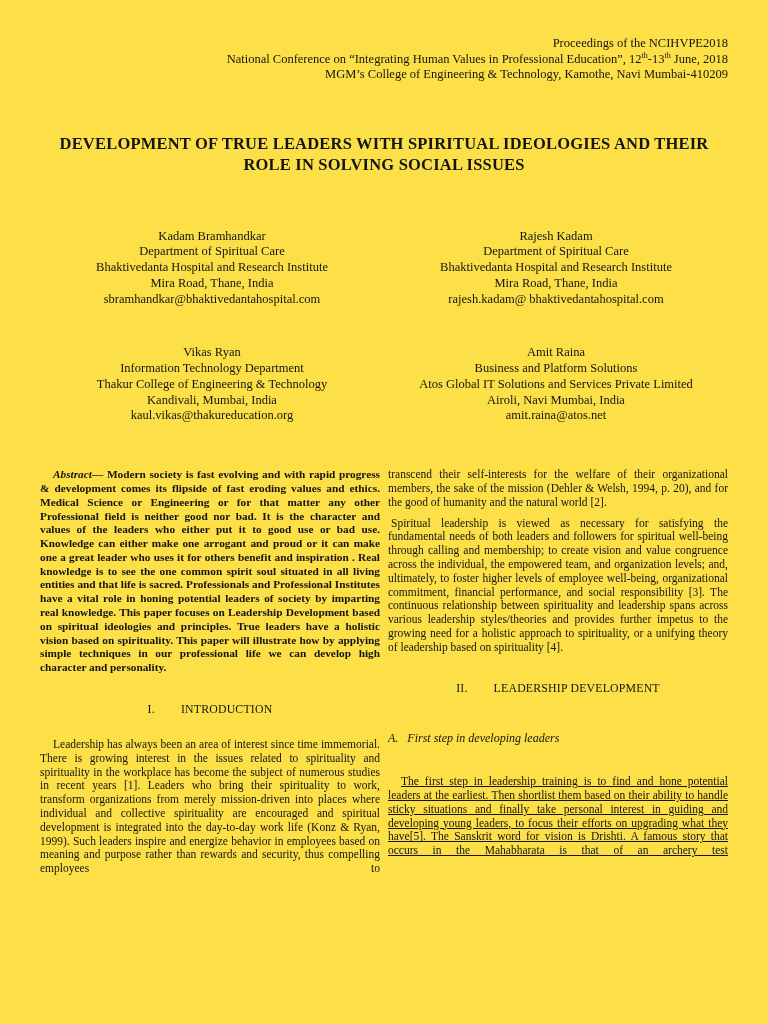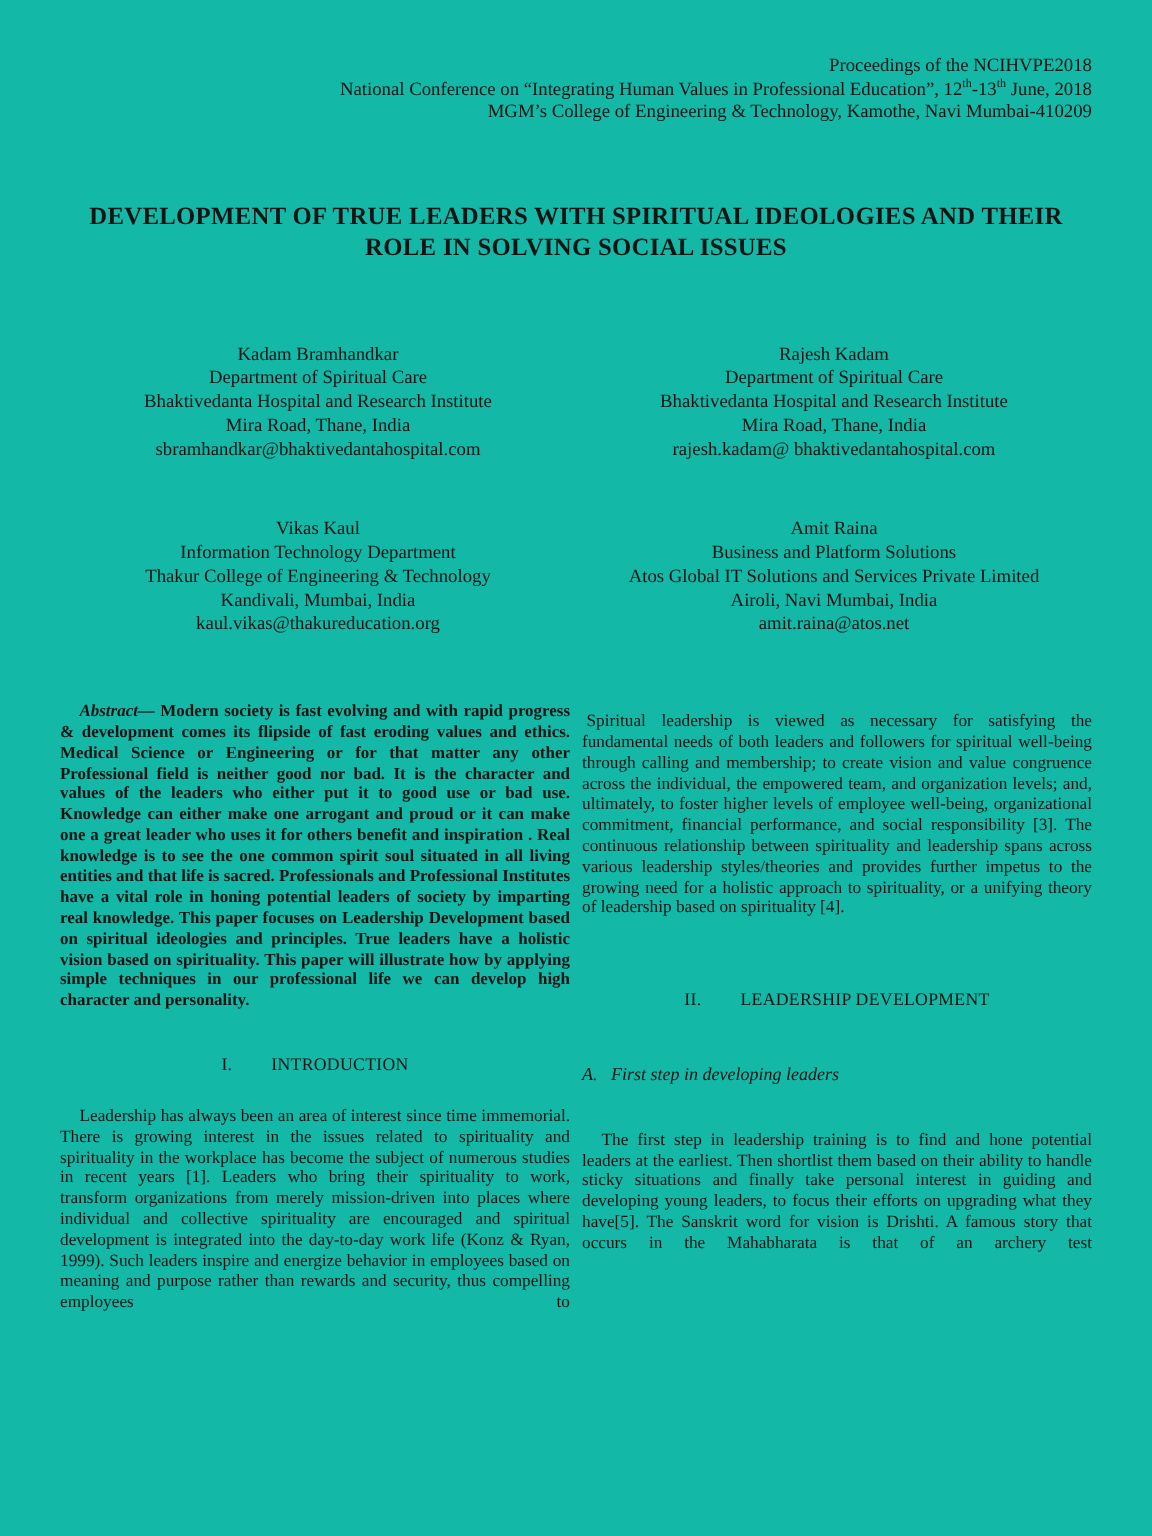--- a/index.html
+++ b/index.html
@@ -1,17 +1,17 @@
 <!DOCTYPE html>
 <html><head>
 <meta charset="utf-8">
 <style>
   html, body { margin: 0; padding: 0; background: #ffffff; }
   .page {
-    width: 768px; height: 1024px; margin: 0 auto; background: #14b8a6;
+    width: 768px; height: 1024px; margin: 0 auto; background: #fde047;
     color: #141414; box-sizing: border-box; padding: 36px 40px 16px 40px;
     overflow: hidden; position: relative;
     font-family: "Liberation Serif", "DejaVu Serif", serif;
   }
   
   .conf-header { font-size: 12.5px; line-height: 1.24; text-align: right; padding-right: 0; }
   .conf-header sup { font-size: 8px; line-height: 0; }
   
   .paper-title {
     font-size: 16.5px; font-weight: bold; text-align: center;
@@ -37,29 +37,29 @@
   .abstract .lbl { font-style: italic; }
   .keywords {
     font-weight: bold; font-style: italic; font-size: 11.3px;
     text-align: left; text-indent: 13px; margin-top: 13px; line-height: 1.22;
   }
   h2.sec {
     font-size: 11.8px; font-weight: normal; text-align: center;
     margin: 27px 0 0 0; letter-spacing: 0.2px;
   }
   h2.sec .secnum { margin-right: 26px; }
-  h2.sec2 { margin-top: 46px; font-family: Liberation Serif, serif; }
+  h2.sec2 { margin-top: 26px; font-family: Liberation Serif, serif; }
   .intro-para { margin-top: 22px; }
   .p2 { margin-top: 7px; text-indent: 3px; }
   h3.subsec {
     font-size: 12px; font-weight: normal; font-style: italic;
     text-align: left; margin: 36px 0 0 0;
   }
   h3.subsec .subnum { margin-right: 9px; }
-  .stepA-para { margin-top: 30px; }
+  .stepA-para { margin-top: 30px; text-decoration: underline; }
 </style>
 </head>
 <body>
 
 <div class="page">
 
   <header class="conf-header">
     <div>Proceedings of the NCIHVPE2018</div>
     <div><span>National Conference on “Integrating Human Values in Professional Education”, 12</span><sup>th</sup><span>-13</span><sup>th</sup><span> June, 2018</span></div>
     <div>MGM’s College of Engineering &amp; Technology, Kamothe, Navi Mumbai-410209</div>
@@ -76,21 +76,21 @@
       <div>sbramhandkar@bhaktivedantahospital.com</div>
     </div>
     <div class="author-block">
       <div>Rajesh Kadam</div>
       <div>Department of Spiritual Care</div>
       <div>Bhaktivedanta Hospital and Research Institute</div>
       <div>Mira Road, Thane, India</div>
       <div>rajesh.kadam@ bhaktivedantahospital.com</div>
     </div>
     <div class="author-block">
-      <div>Vikas Kaul</div>
+      <div>Vikas Ryan</div>
       <div>Information Technology Department</div>
       <div>Thakur College of Engineering &amp; Technology</div>
       <div>Kandivali, Mumbai, India</div>
       <div>kaul.vikas@thakureducation.org</div>
     </div>
     <div class="author-block">
       <div>Amit Raina</div>
       <div>Business and Platform Solutions</div>
       <div>Atos Global IT Solutions and Services Private Limited</div>
       <div>Airoli, Navi Mumbai, India</div>
@@ -100,20 +100,21 @@
 
   <div class="columns">
 
     <div class="col">
       <p class="abstract"><span class="lbl">Abstract—</span><span> Modern society is fast evolving and with rapid progress &amp; development comes its flipside of fast eroding values and ethics. Medical Science or Engineering or for that matter any other Professional field is neither good nor bad.  It is the character and values of the leaders who either put it to good use or bad use. Knowledge can either make one arrogant and proud or it can make one a great leader who uses it for others benefit and inspiration . Real knowledge is to see the one common spirit soul situated in all living entities and that life is sacred. Professionals and Professional Institutes have a vital role in honing potential leaders of society by imparting real knowledge. This paper focuses on Leadership Development based on spiritual ideologies and principles. True leaders have a holistic vision based on spirituality. This paper will illustrate how by applying simple techniques in our professional life we can develop high character and personality.</span></p>
       <h2 class="sec"><span class="secnum">I.</span><span>INTRODUCTION</span></h2>
       <p class="body-para cont indent intro-para">Leadership has always been an area of interest since time immemorial. There is growing interest in the issues related to spirituality and spirituality in the workplace has become the subject of numerous studies in recent years [1].  Leaders who bring their spirituality to work, transform organizations from merely mission-driven into places where individual and collective spirituality are encouraged and spiritual development is integrated into the day-to-day work life (Konz &amp; Ryan, 1999). Such leaders inspire and energize behavior in employees based on meaning and purpose rather than rewards and security, thus compelling employees to</p>
     </div>
 
     <div class="col">
+      <p class="body-para">transcend their self-interests for the welfare of their organizational members, the sake of the mission (Dehler &amp; Welsh, 1994, p. 20), and for the good of humanity and the natural world [2].</p>
       <p class="body-para p2">Spiritual leadership is viewed as necessary for satisfying the fundamental needs of both leaders and followers for spiritual well-being through calling and membership; to create vision and value congruence across the individual, the empowered team, and organization levels; and, ultimately, to foster higher levels of employee well-being, organizational commitment, financial performance, and social responsibility [3]. The continuous relationship between spirituality and leadership spans across various leadership styles/theories and provides further impetus to the growing need for a holistic approach to spirituality, or a unifying theory of leadership based on spirituality [4].</p>
       <h2 class="sec sec2"><span class="secnum">II.</span><span>LEADERSHIP DEVELOPMENT</span></h2>
       <h3 class="subsec"><span class="subnum">A.</span><span>First step in developing leaders</span></h3>
       <p class="body-para cont indent stepA-para">The first step in leadership training is to find and hone potential leaders at the earliest. Then shortlist them based on their ability to handle sticky situations and finally take personal interest in guiding and developing young leaders, to focus their efforts on upgrading what they have[5]. The Sanskrit word for vision is Drishti. A famous story that occurs in the Mahabharata is that of an archery test</p>
     </div>
 
   </div>
 
 </div>
 

